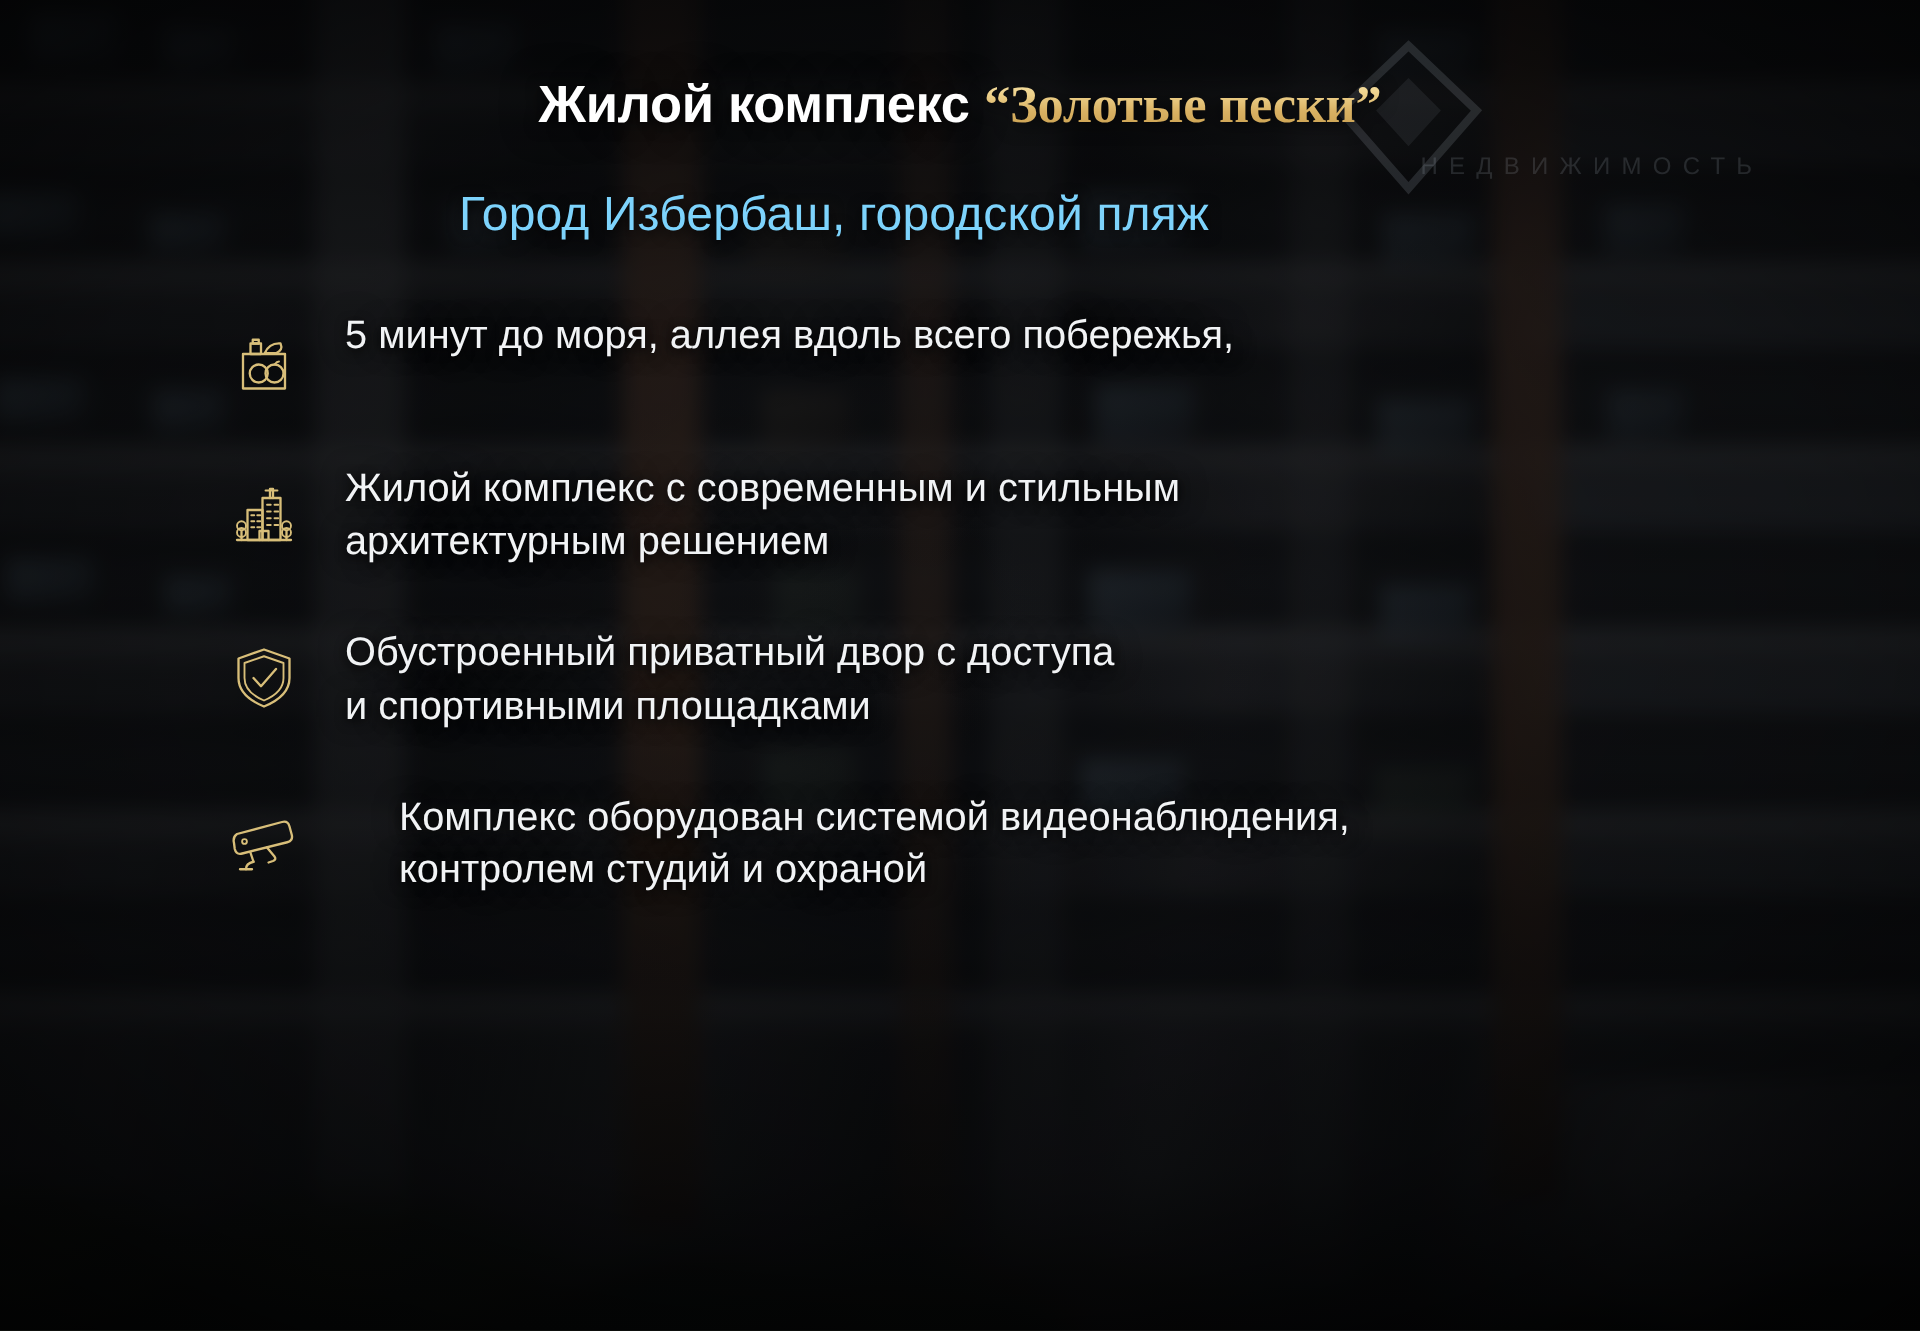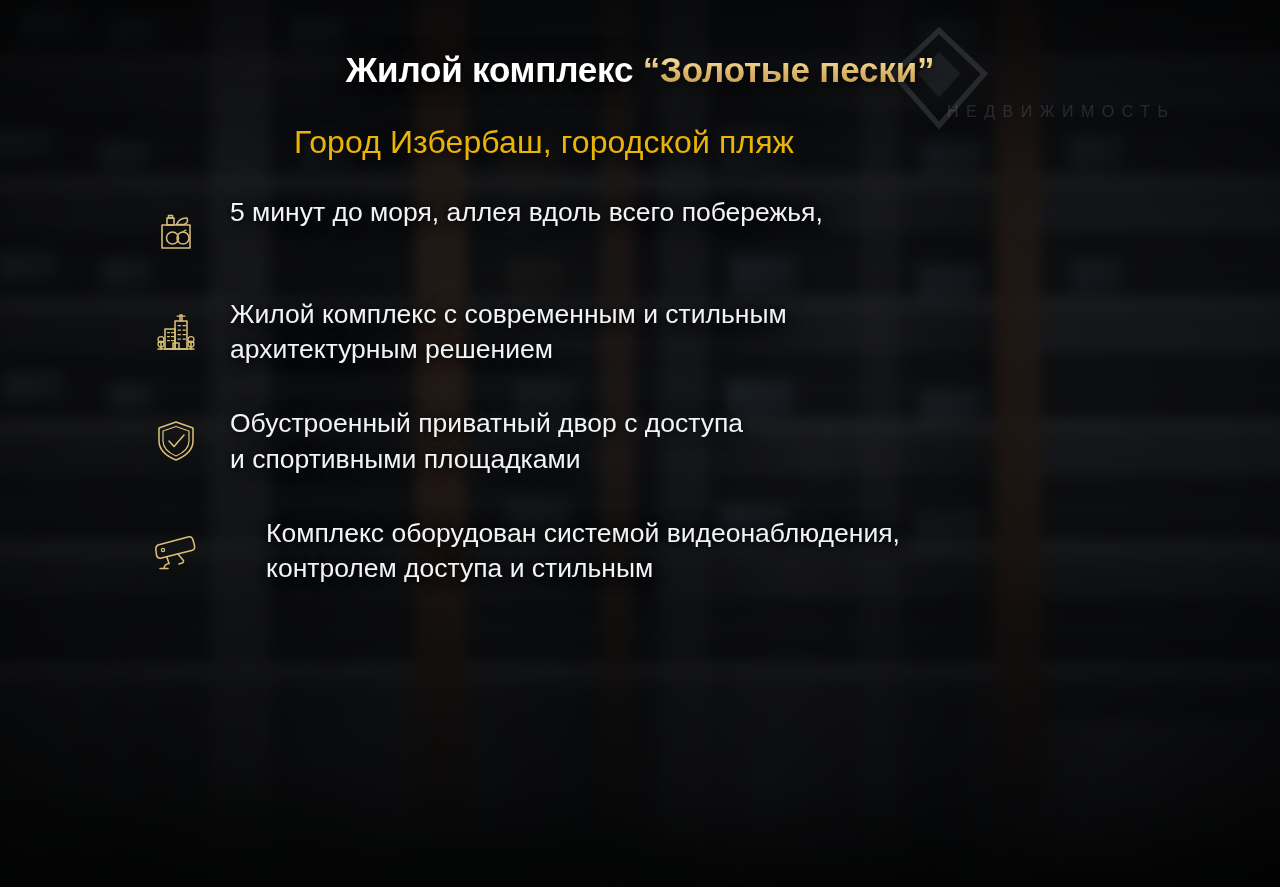--- a/index.html
+++ b/index.html
@@ -157,33 +157,34 @@
     color:#ffffff;
     text-shadow:0 2px 10px rgba(0,0,0,.85), 0 0 26px rgba(0,0,0,.6);
     white-space:nowrap;
   }
   .title .gold {
     background:linear-gradient(180deg,#fbeab4 0%, #edd08a 34%, #d9b163 62%, #c79d4c 100%);
     -webkit-background-clip:text; background-clip:text;
     -webkit-text-fill-color:transparent; color:#e2bd6d;
     text-shadow:none;
     filter:drop-shadow(0 2px 6px rgba(0,0,0,.8));
+    font-family:Liberation Serif, serif;
   }
 
   .subtitle {
-    position:absolute; top:124px; left:4px; width:1080px;
+    position:absolute; top:124px; left:16px; width:1080px;
     text-align:center;
     font-size:32px; font-weight:300; letter-spacing:.1px;
-    color:#eab308;
+    color:#7dd3fc;
     text-shadow:0 2px 9px rgba(0,0,0,.85);
     white-space:nowrap;
   }
 
   .features {
-    position:absolute; left:148px; top:189px;
+    position:absolute; left:148px; top:200px;
     width:1050px;
   }
   .feature {
     display:flex; align-items:flex-start;
     margin-bottom:33px;
   }
   .feature:last-child { margin-bottom:0;gap:36px; }
 
   .feature-icon {
     flex:0 0 56px;
@@ -350,19 +351,19 @@
             <path class="ic" d="M8 19 L38 11 q4 -1 5 3 l1.5 5.5 q1 4 -3 5 L11.5 32 q-4 1 -5 -3 L6 25 q-1 -4 2 -6 Z"></path>
             <circle class="ic-thin" cx="13" cy="24" r="1.6"></circle>
             <path class="ic" d="M17 31.5 l2 6"></path>
             <path class="ic" d="M19 37.5 q-5 1 -5 5"></path>
             <path class="ic" d="M10 42.5 h8"></path>
             <path class="ic" d="M28 28 l5 6 q1.5 2 -1 3 l-3 1"></path>
           </svg>
         </span>
         <div class="feature-text">
           <span class="ln">Комплекс оборудован системой видеонаблюдения,</span>
-          <span class="ln">контролем доступа и стильным</span>
+          <span class="ln">контролем студий и охраной</span>
         </div>
       </div>
 
     </div>
   </div>
 </div>
 
 </body></html>

